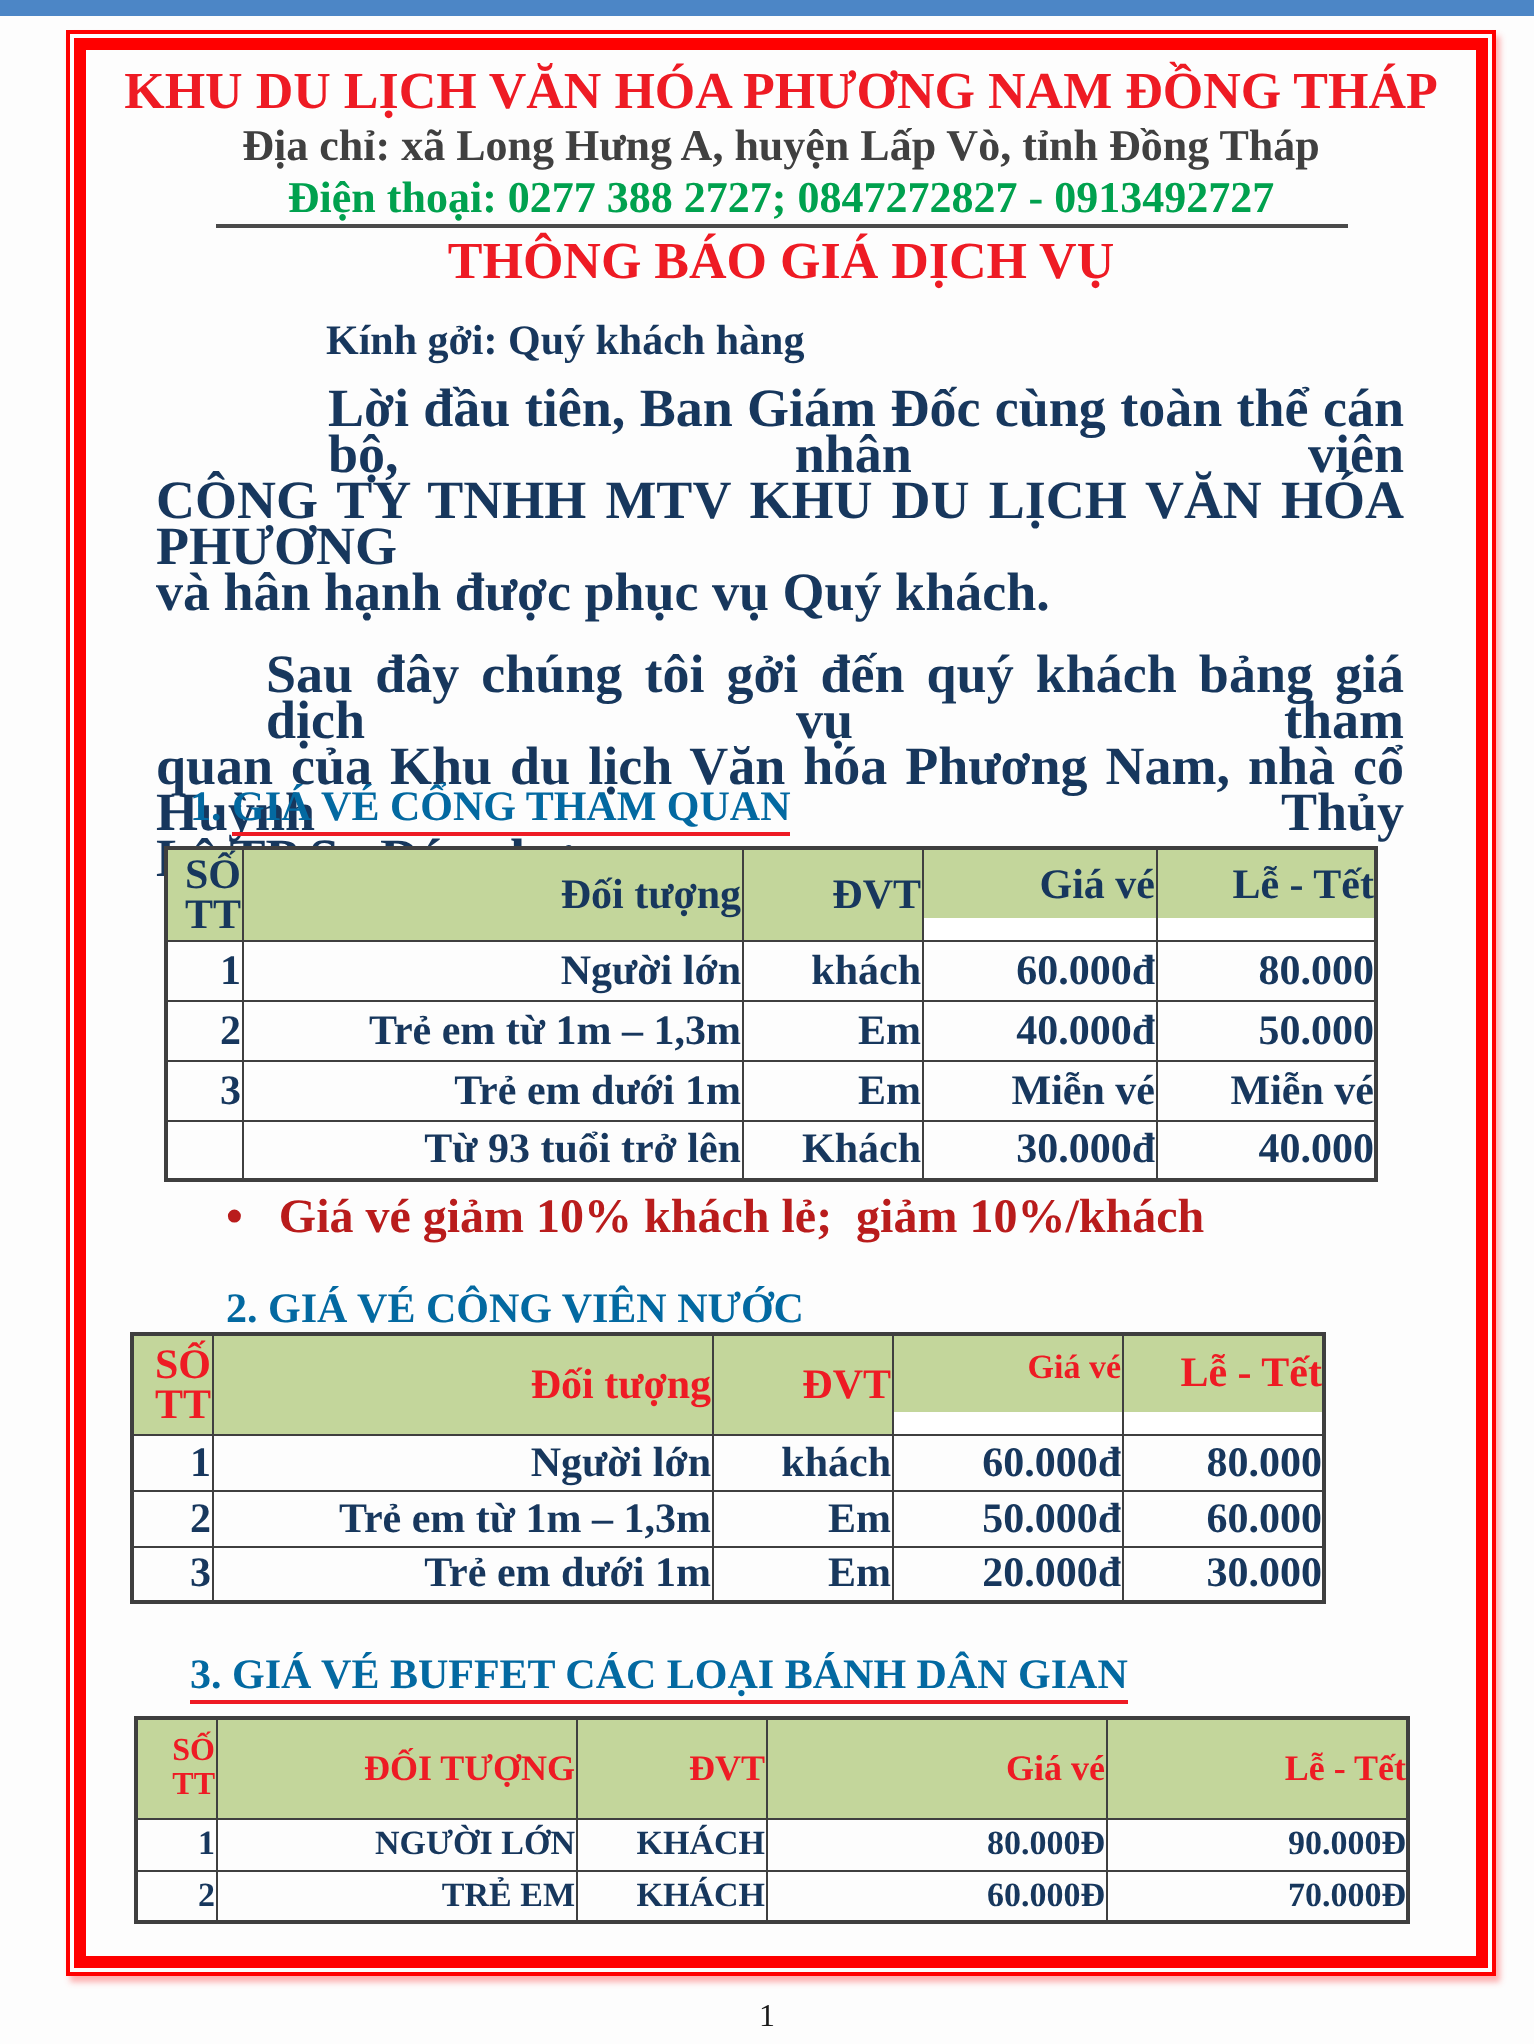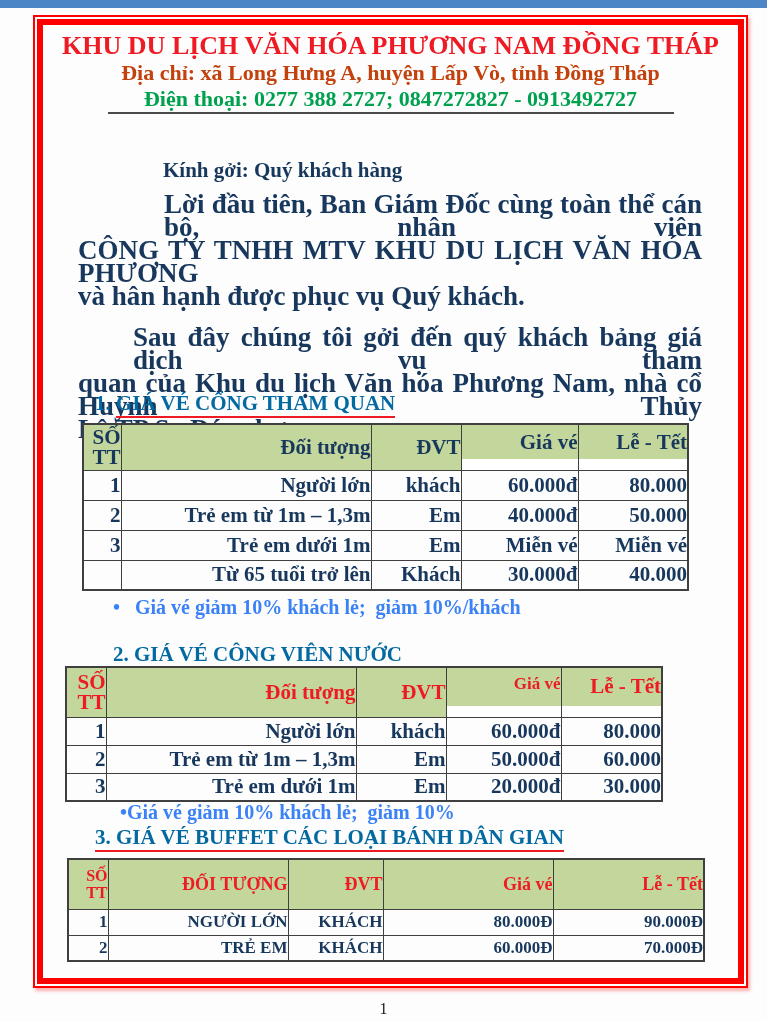--- a/index.html
+++ b/index.html
@@ -8,38 +8,38 @@
   .top-bar{position:absolute;left:0;top:0;width:767px;height:8px;background:#4c86c6;}
   .frame{position:absolute;left:33px;top:15px;width:715px;height:973px;box-sizing:border-box;
          border:2px solid #ff0000;box-shadow:2px 3px 3px rgba(255,80,80,.45);}
   .frame-inner{position:absolute;inset:2px;border:6px solid #ff0000;box-sizing:border-box;}
   .content{position:absolute;inset:0;}
   .abs{position:absolute;}
 
   
   .doc-header{left:0;top:6px;width:695px;text-align:center;}
   .h-title{color:#ee1b24;font-size:26px;line-height:29px;}
-  .h-address{color:#c2410c;font-size:22px;line-height:26px;}
+  .h-address{color:#404040;font-size:22px;line-height:26px;}
   .h-phone{color:#00a14e;font-size:22px;line-height:25px;}
   .h-rule{width:566px;height:2px;background:#4a4a4a;margin:1px auto 2px auto;}
   .h-subtitle{color:#ee1b24;font-size:26px;line-height:30px;}
 
   
   .navy{color:#17375d;}
   .salutation{font-size:21px;text-align:center;}
   .para{width:624px;font-size:27px;line-height:23px;}
   .jline{text-align:justify;text-align-last:justify;}
   .jline.first{padding-left:86px;}
   .jline.last{text-align-last:left;}
 
   .sec-heading{color:#0369a1;font-size:21px;line-height:24px;white-space:nowrap;}
   .sec-heading .u{border-bottom:2px solid #ee1b24;padding-bottom:1px;}
   .sec-heading.all-u{border-bottom:2px solid #ee1b24;padding-bottom:1px;}
 
-  .note{color:#3b82f6;font-size:20px;white-space:pre-wrap;}
+  .note{color:#b91c1c;font-size:24px;white-space:pre-wrap;}
 
   
   table.ptable{border-collapse:collapse;table-layout:fixed;}
   .ptable th,.ptable td{border:1.5px solid #3f3f3f;box-sizing:border-box;overflow:hidden;
                         font-weight:bold;padding:0;text-align:right;}
   .ptable{border:2px solid #3f3f3f;}
   .ptable td{color:#17375d;}
   .t1 th,.t1 td,.t2 th,.t2 td{font-size:21px;}
   .t1 th{height:46px;background:#c3d69b;}
   .t1 th.split{background:linear-gradient(#c3d69b 0 34px,#ffffff 34px);vertical-align:top;padding-top:5px;}
@@ -67,20 +67,21 @@
 
   <div class="frame">
     <div class="frame-inner">
       <div class="content">
 
         <div class="abs doc-header">
           <div class="h-title">KHU DU LỊCH VĂN HÓA PHƯƠNG NAM ĐỒNG THÁP</div>
           <div class="h-address">Địa chỉ: xã Long Hưng A, huyện Lấp Vò, tỉnh Đồng Tháp</div>
           <div class="h-phone">Điện thoại: 0277 388 2727; 0847272827 - 0913492727</div>
           <div class="h-rule"></div>
+          <div class="h-subtitle">THÔNG BÁO GIÁ DỊCH VỤ</div>
         </div>
 
         <div class="abs navy salutation" style="left:120px;top:133px;">Kính gởi: Quý khách hàng</div>
 
         <div class="abs navy para" style="left:35px;top:168px;">
           <div class="jline first">Lời đầu tiên, Ban Giám Đốc cùng toàn thể cán bộ, nhân viên</div>
           <div class="jline">CÔNG TY TNHH MTV KHU DU LỊCH VĂN HÓA PHƯƠNG</div>
           <div class="jline last">và hân hạnh được phục vụ Quý khách.</div>
         </div>
 
@@ -129,21 +130,21 @@
             </tr>
             <tr>
               <td class="c">3</td>
               <td class="l">Trẻ em dưới 1m</td>
               <td class="c">Em</td>
               <td class="c">Miễn vé</td>
               <td class="c">Miễn vé</td>
             </tr>
             <tr>
               <td class="c"></td>
-              <td class="l">Từ 65 tuổi trở lên</td>
+              <td class="l">Từ 93 tuổi trở lên</td>
               <td class="c">Khách</td>
               <td class="c">30.000đ</td>
               <td class="c">40.000</td>
             </tr>
           </tbody>
         </table>
 
         <div class="abs note" style="left:70px;top:571px;">•   Giá vé giảm 10% khách lẻ;  giảm 10%/khách</div>
 
         <div class="abs sec-heading" style="left:70px;top:617px;">
@@ -186,21 +187,20 @@
             <tr>
               <td class="c">3</td>
               <td class="l">Trẻ em dưới 1m</td>
               <td class="c">Em</td>
               <td class="c">20.000đ</td>
               <td class="c">30.000</td>
             </tr>
           </tbody>
         </table>
 
-        <div class="abs note" style="left:77px;top:776px;">•Giá vé giảm 10% khách lẻ;  giảm 10%</div>
 
         <div class="abs sec-heading all-u" style="left:52px;top:800px;">
           <span>3.</span>
           <span>GIÁ VÉ BUFFET CÁC LOẠI BÁNH DÂN GIAN</span>
         </div>
 
         <table class="abs ptable t3 hdr-red" style="left:24px;top:833px;width:638px;">
           <colgroup>
               <col style="width:40px">
               <col style="width:180px">

